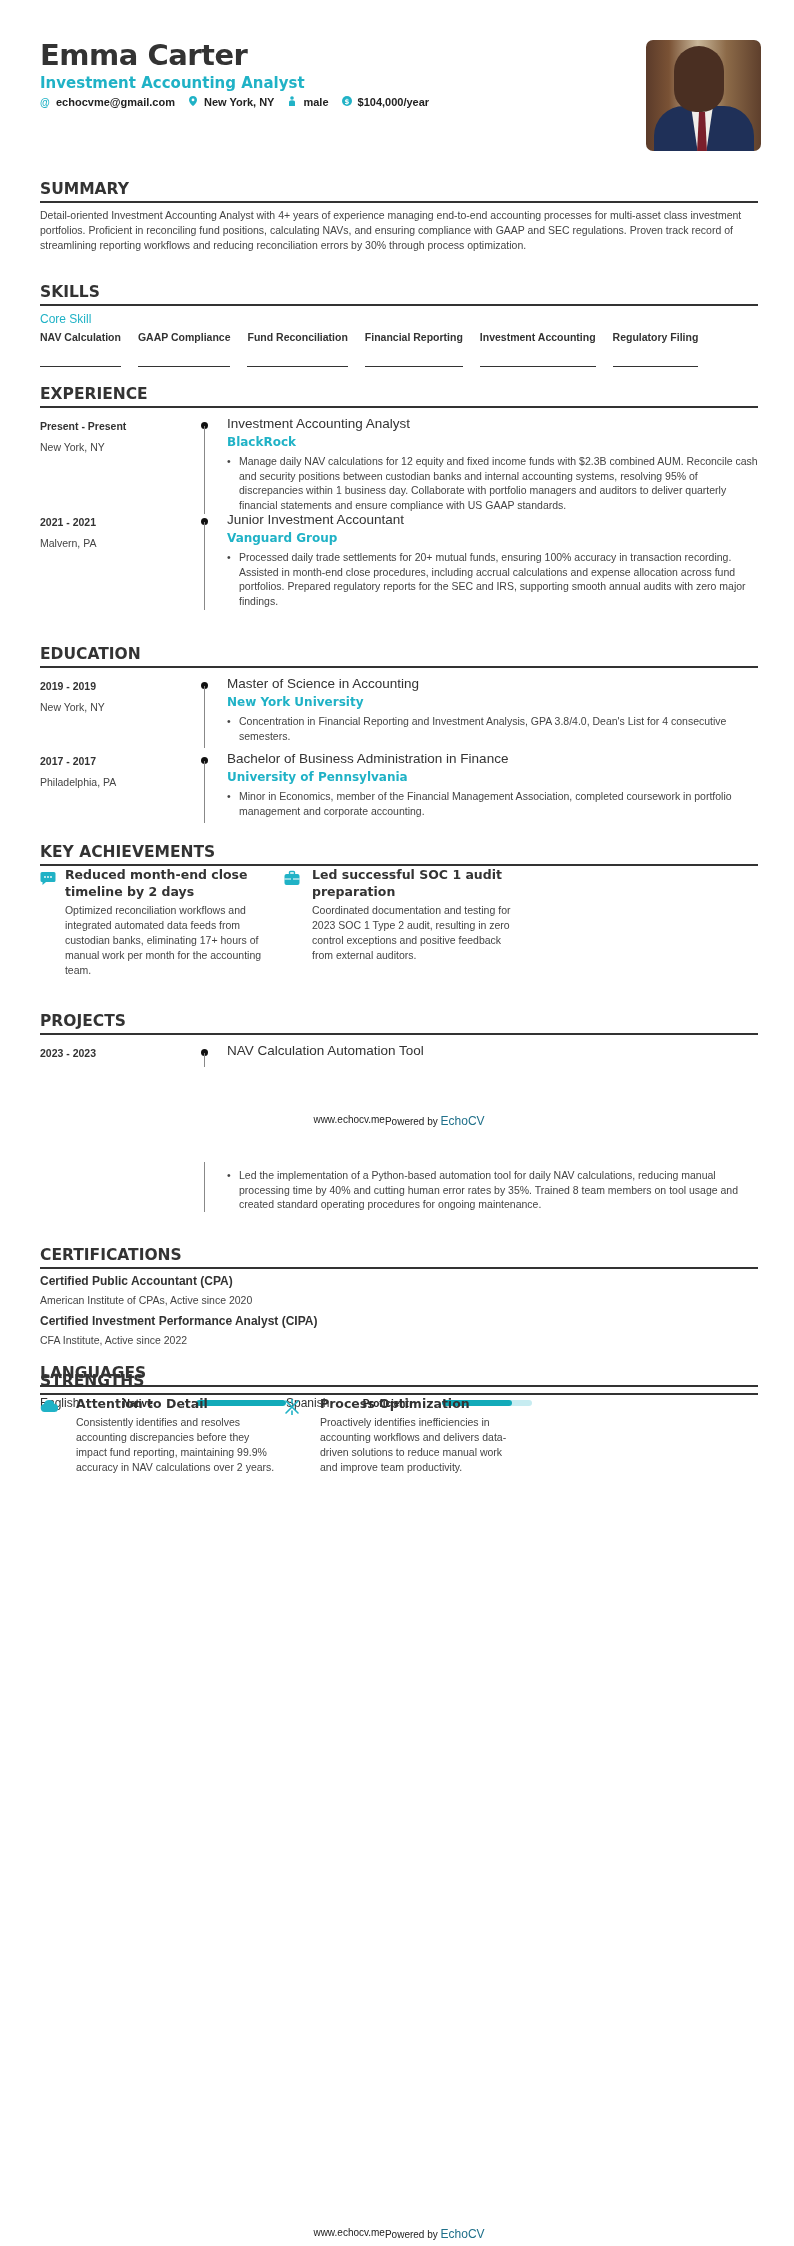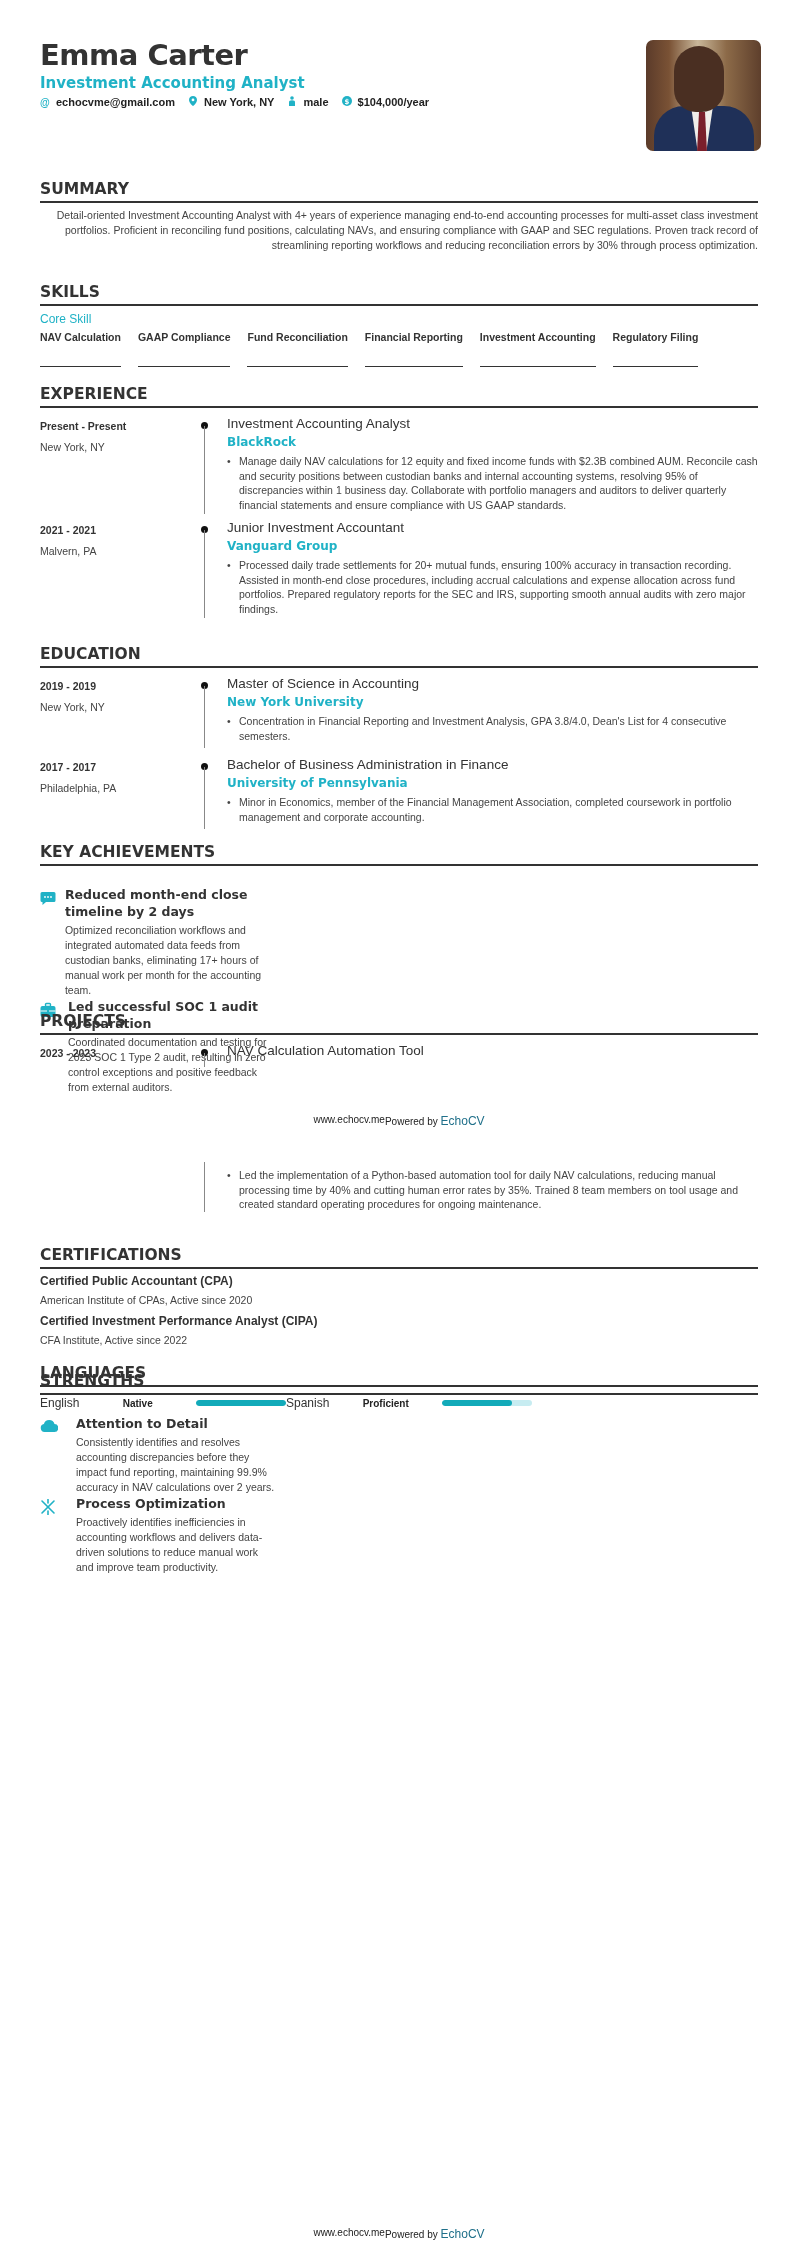--- a/index.html
+++ b/index.html
@@ -11,38 +11,38 @@
   .contact { display: flex; align-items: center; margin-right: 13px; }
   .contact .ic { color: #20b2c6; margin-right: 6px; font-size: 10px; width: 10px; text-align: center; }
   .photo { position: absolute; left: 646px; top: 40px; width: 115px; height: 111px; border-radius: 7px; overflow: hidden; background: linear-gradient(90deg, #5b3b2a 0%, #7a5235 20%, #c9b79a 45%, #8c6a48 70%, #5e3f2c 100%); }
   .photo .head { position: absolute; left: 28px; top: 6px; width: 50px; height: 66px; border-radius: 25px 25px 22px 22px; background: #4a2f22; }
   .photo .suit { position: absolute; left: 8px; top: 66px; width: 100px; height: 50px; border-radius: 30px 30px 0 0; background: #1f3058; }
   .photo .shirt { position: absolute; left: 45px; top: 66px; width: 22px; height: 45px; background: #f0eeea; clip-path: polygon(0 0, 100% 0, 70% 100%, 30% 100%); }
   .photo .tie { position: absolute; left: 51px; top: 72px; width: 10px; height: 40px; background: #7a1f2b; clip-path: polygon(20% 0, 80% 0, 100% 100%, 0 100%); }
 
   .section { position: absolute; left: 40px; width: 718px; }
   .sec-h { font-family: "DejaVu Sans", sans-serif; font-weight: bold; font-size: 15.5px; color: #333; padding-bottom: 3px; border-bottom: 2px solid #333; letter-spacing: 0px; }
-  .summary-text { font-size: 10.5px; line-height: 15px; color: #444; margin-top: 5px; text-align: right; }
+  .summary-text { font-size: 10.5px; line-height: 15px; color: #444; margin-top: 5px; }
   .core { font-size: 12px; color: #20b2c6; margin-top: 6px; }
   .skills { display: flex; margin-top: 5px; }
   .skill { font-size: 10.5px; font-weight: bold; color: #333; padding-bottom: 23px; border-bottom: 1.5px solid #333; margin-right: 17px; white-space: nowrap; }
 
   .tl-row { position: relative; display: flex; }
   .tl-left { width: 165px; padding-top: 4px; }
   .tl-date { font-size: 10.5px; font-weight: bold; color: #333; }
   .tl-loc { font-size: 10.5px; color: #444; margin-top: 9px; }
   .tl-dot { position: absolute; left: 161px; top: 6px; width: 7px; height: 7px; border-radius: 50%; background: #111; }
   .tl-line { position: absolute; left: 164px; top: 10px; width: 1px; background: #888; }
   .tl-right { margin-left: 22px; width: 531px; }
   .tl-role { font-size: 13.5px; color: #333; }
   .tl-org { font-family: "DejaVu Sans", sans-serif; font-weight: bold; font-size: 12px; color: #20b2c6; margin-top: 4px; }
   .tl-bullet { position: relative; font-size: 10.5px; line-height: 14.5px; color: #444; margin-top: 5px; padding-left: 12px; }
   .tl-bullet::before { content: "•"; position: absolute; left: 0; top: 0; }
 
-  .ach-grid { display: flex; margin-top: 20px; flex-direction: column; }
+  .ach-grid { display: flex; margin-top: 0; }
   .ach { width: 244px; display: flex; }
   .ach .ic { width: 36px; padding-top: 4px; color: #20b2c6; font-size: 14px; }
   .ach-title { font-family: "DejaVu Sans", sans-serif; font-weight: bold; font-size: 12.5px; color: #333; line-height: 17px; }
   .ach-desc { font-size: 10.5px; line-height: 15px; color: #444; margin-top: 3px; width: 200px; }
 
   .cert-name { font-size: 12px; font-weight: bold; color: #333; margin-top: 5px; }
   .cert-org { font-size: 10.5px; color: #444; margin-top: 6px; }
 
   .langs { display: flex; margin-top: 9px; align-items: center; }
   .lang { display: flex; align-items: center; width: 246px; justify-content: space-between; }
@@ -126,21 +126,21 @@
     <div class="tl-left">
       <div class="tl-date">Present - Present</div>
       <div class="tl-loc">New York, NY</div>
     </div>
     <div class="tl-right">
       <div class="tl-role">Investment Accounting Analyst</div>
       <div class="tl-org">BlackRock</div>
       <div class="tl-bullet">Manage daily NAV calculations for 12 equity and fixed income funds with $2.3B combined AUM. Reconcile cash and security positions between custodian banks and internal accounting systems, resolving 95% of discrepancies within 1 business day. Collaborate with portfolio managers and auditors to deliver quarterly financial statements and ensure compliance with US GAAP standards.</div>
     </div>
   </div>
-  <div class="tl-row" style="margin-top:8px;">
+  <div class="tl-row" style="">
     <div class="tl-dot"></div>
     <div class="tl-line" style="height:88px;"></div>
     <div class="tl-left">
       <div class="tl-date">2021 - 2021</div>
       <div class="tl-loc">Malvern, PA</div>
     </div>
     <div class="tl-right">
       <div class="tl-role">Junior Investment Accountant</div>
       <div class="tl-org">Vanguard Group</div>
       <div class="tl-bullet">Processed daily trade settlements for 20+ mutual funds, ensuring 100% accuracy in transaction recording. Assisted in month-end close procedures, including accrual calculations and expense allocation across fund portfolios. Prepared regulatory reports for the SEC and IRS, supporting smooth annual audits with zero major findings.</div>
@@ -156,21 +156,21 @@
     <div class="tl-left">
       <div class="tl-date">2019 - 2019</div>
       <div class="tl-loc">New York, NY</div>
     </div>
     <div class="tl-right">
       <div class="tl-role">Master of Science in Accounting</div>
       <div class="tl-org">New York University</div>
       <div class="tl-bullet">Concentration in Financial Reporting and Investment Analysis, GPA 3.8/4.0, Dean's List for 4 consecutive semesters.</div>
     </div>
   </div>
-  <div class="tl-row" style="margin-top:14px;">
+  <div class="tl-row" style="margin-top:8px;">
     <div class="tl-dot"></div>
     <div class="tl-line" style="height:62px;"></div>
     <div class="tl-left">
       <div class="tl-date">2017 - 2017</div>
       <div class="tl-loc">Philadelphia, PA</div>
     </div>
     <div class="tl-right">
       <div class="tl-role">Bachelor of Business Administration in Finance</div>
       <div class="tl-org">University of Pennsylvania</div>
       <div class="tl-bullet">Minor in Economics, member of the Financial Management Association, completed coursework in portfolio management and corporate accounting.</div>

